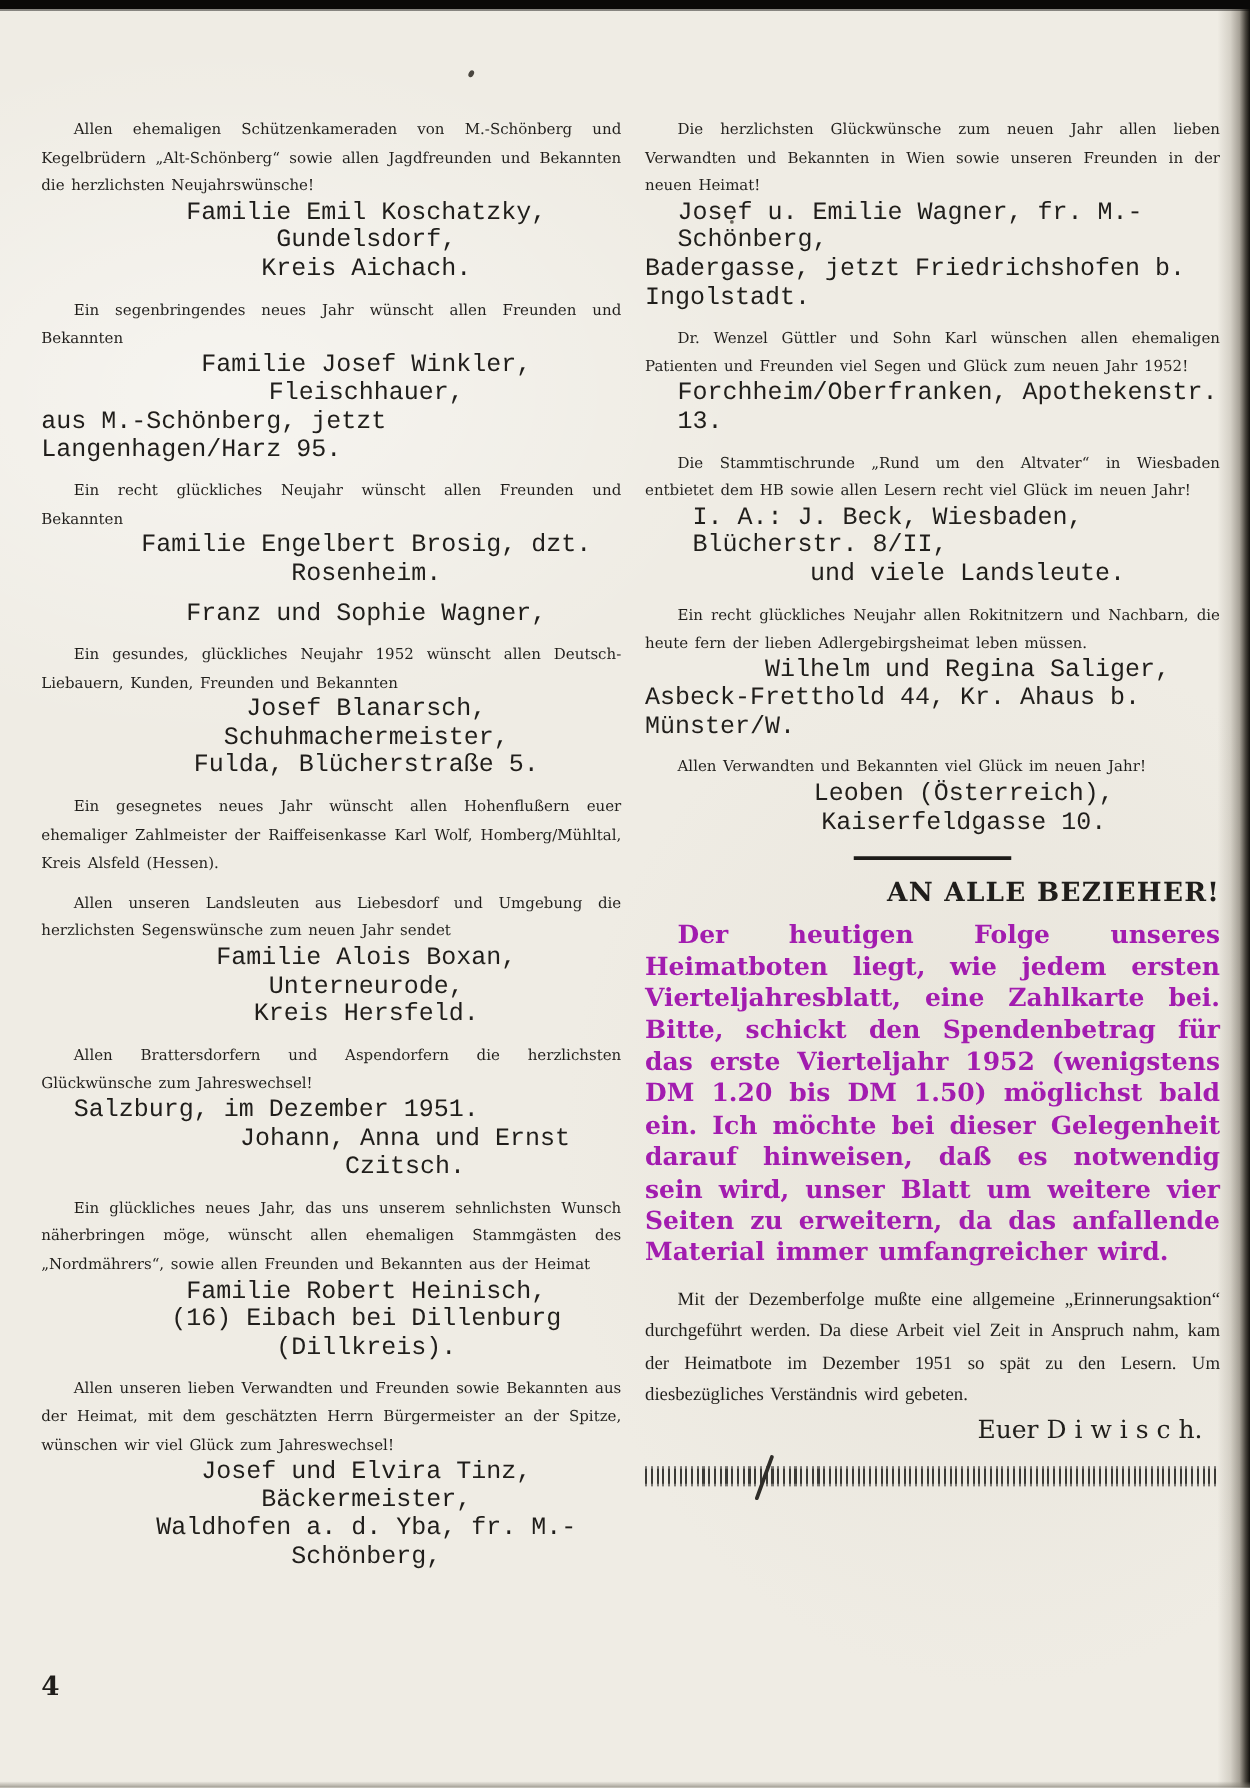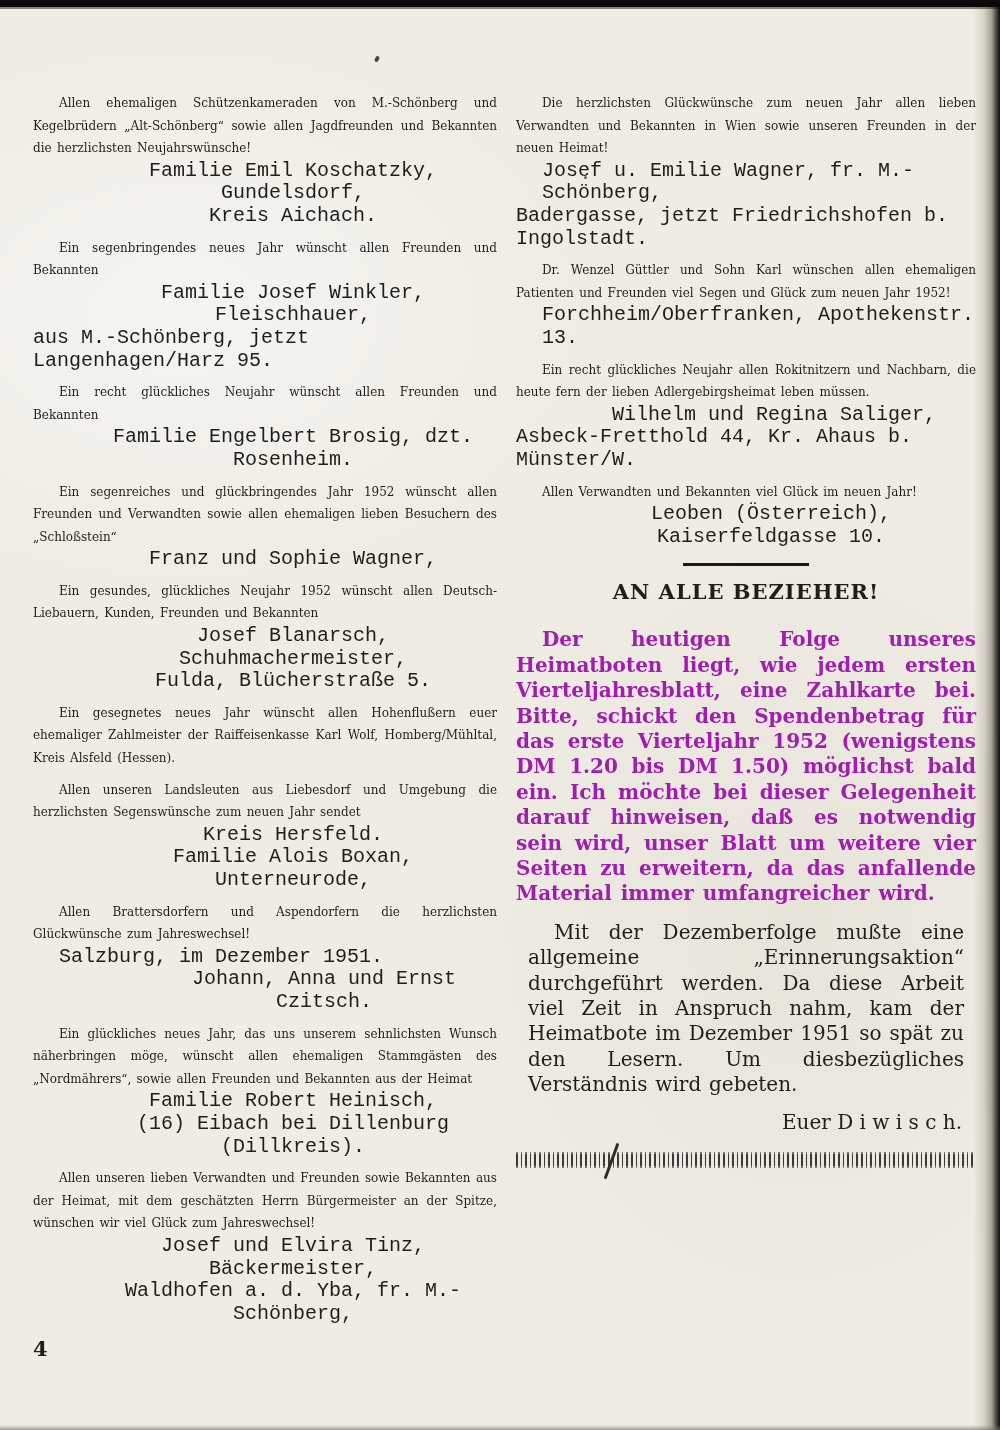--- a/index.html
+++ b/index.html
@@ -36,26 +36,26 @@
            font-size:12px; line-height:22.6px; word-spacing:1.5px; }
   .sig   { font-size:20px; line-height:22.6px;font-family:Liberation Mono, monospace; }
   .c     { text-align:center; padding-left:56px; }   
   .cr    { text-align:center; padding-left:118px; }
   .cr-sm { text-align:center; padding-left:50px; }
   .li    { padding-left:26px; }
   .li2   { padding-left:38px; }
 
   
   .rule        { width:126px; height:3px; background:#1d1b18; margin:15px 0 0 167px; }
-  .notice-title{ margin:13px 0 23px 0; text-align:center; font-weight:bold;
+  .notice-title{ margin:13px 0 9px 0; text-align:right; font-weight:bold;
                  font-size:21px; letter-spacing:1px; }
   .notice-para-bold { margin:0 0 13px 0; text-align:justify; text-indent:26px;
                  font-weight:bold; font-size:20px; line-height:25.4px; word-spacing:2px; color:#a21caf; }
-  .notice-para { margin:12px; text-align:justify; text-indent:26px;
-                 font-size:20px; line-height:25.4px; word-spacing:1.5px; }
+  .notice-para { margin:0; text-align:justify; text-indent:26px;
+                 font-size:15px; line-height:25.4px; word-spacing:1.5px;font-family:Liberation Serif, serif; }
   .notice-sig  { text-align:right; padding-right:14px; font-size:20px; line-height:25px; margin-top:2px; }
 
   
   .hatch { position:relative; height:16px; margin:17px 0 13px 0;
            background:repeating-linear-gradient(90deg, #3b3a36 0 1.6px, rgba(59,58,54,0) 1.6px 4.6px);
            box-shadow:inset 0 2px 0 rgba(239,236,228,0.35), inset 0 -2px 0 rgba(239,236,228,0.35); }
   .pen-mark { position:absolute; left:94px; top:-10px; width:2.5px; height:38px;
               background:#2f2d29; transform:rotate(20deg); border-radius:2px; }
 
   .page-number { position:absolute; left:33px; top:1336px;
@@ -83,38 +83,37 @@
     <div class="sig c">Familie Josef Winkler, Fleischhauer,</div>
     <div class="sig">aus M.-Schönberg, jetzt Langenhagen/Harz 95.</div>
   </div>
 
   <div class="entry">
     <p class="body">Ein recht glückliches Neujahr wünscht allen Freunden und Bekannten</p>
     <div class="sig c">Familie Engelbert Brosig, dzt. Rosenheim.</div>
   </div>
 
   <div class="entry">
-    <p class="body">Ein segenreiches und glückbringendes Jahr 1952 wünscht allen Freunden und Verwandten sowie allen ehemaligen lieben Besuchern des „Schloßstein“</p>
     <div class="sig c">Franz und Sophie Wagner,</div>
   </div>
 
   <div class="entry">
     <p class="body">Ein gesundes, glückliches Neujahr 1952 wünscht allen Deutsch-Liebauern, Kunden, Freunden und Bekannten</p>
     <div class="sig c">Josef Blanarsch, Schuhmachermeister,</div>
     <div class="sig c">Fulda, Blücherstraße 5.</div>
   </div>
 
   <div class="entry">
     <p class="body">Ein gesegnetes neues Jahr wünscht allen Hohenflußern euer ehemaliger Zahlmeister der Raiffeisenkasse Karl Wolf, Homberg/Mühltal, Kreis Alsfeld (Hessen).</p>
   </div>
 
   <div class="entry">
     <p class="body">Allen unseren Landsleuten aus Liebesdorf und Umgebung die herzlichsten Segenswünsche zum neuen Jahr sendet</p>
+    <div class="sig c">Familie Alois Boxan, Unterneurode,</div>
     <div class="sig c">Kreis Hersfeld.</div>
-    <div class="sig c">Familie Alois Boxan, Unterneurode,</div>
   </div>
 
   <div class="entry">
     <p class="body">Allen Brattersdorfern und Aspendorfern die herzlichsten Glückwünsche zum Jahreswechsel!</p>
     <div class="sig li">Salzburg, im Dezember 1951.</div>
     <div class="sig cr">Johann, Anna und Ernst Czitsch.</div>
   </div>
 
   <div class="entry">
     <p class="body">Ein glückliches neues Jahr, das uns unserem sehnlichsten Wunsch näherbringen möge, wünscht allen ehemaligen Stammgästen des „Nordmährers“, sowie allen Freunden und Bekannten aus der Heimat</p>
@@ -137,20 +136,25 @@
     <p class="body">Die herzlichsten Glückwünsche zum neuen Jahr allen lieben Verwandten und Bekannten in Wien sowie unseren Freunden in der neuen Heimat!</p>
     <div class="sig li">Josef u. Emilie Wagner, fr. M.-Schönberg,</div>
     <div class="sig">Badergasse, jetzt Friedrichshofen b. Ingolstadt.</div>
   </div>
 
   <div class="entry">
     <p class="body">Dr. Wenzel Güttler und Sohn Karl wünschen allen ehemaligen Patienten und Freunden viel Segen und Glück zum neuen Jahr 1952!</p>
     <div class="sig li">Forchheim/Oberfranken, Apothekenstr. 13.</div>
   </div>
 
+  <div class="entry">
+    <p class="body">Die Stammtischrunde „Rund um den Altvater“ in Wiesbaden entbietet dem HB sowie allen Lesern recht viel Glück im neuen Jahr!</p>
+    <div class="sig li2">I. A.: J. Beck, Wiesbaden, Blücherstr. 8/II,</div>
+    <div class="sig c">und viele Landsleute.</div>
+  </div>
 
   <div class="entry">
     <p class="body">Ein recht glückliches Neujahr allen Rokitnitzern und Nachbarn, die heute fern der lieben Adlergebirgsheimat leben müssen.</p>
     <div class="sig c">Wilhelm und Regina Saliger,</div>
     <div class="sig">Asbeck-Fretthold 44, Kr. Ahaus b. Münster/W.</div>
   </div>
 
   <div class="entry">
     <p class="body">Allen Verwandten und Bekannten viel Glück im neuen Jahr!</p>
     <div class="sig cr-sm">Leoben (Österreich), Kaiserfeldgasse 10.</div>

